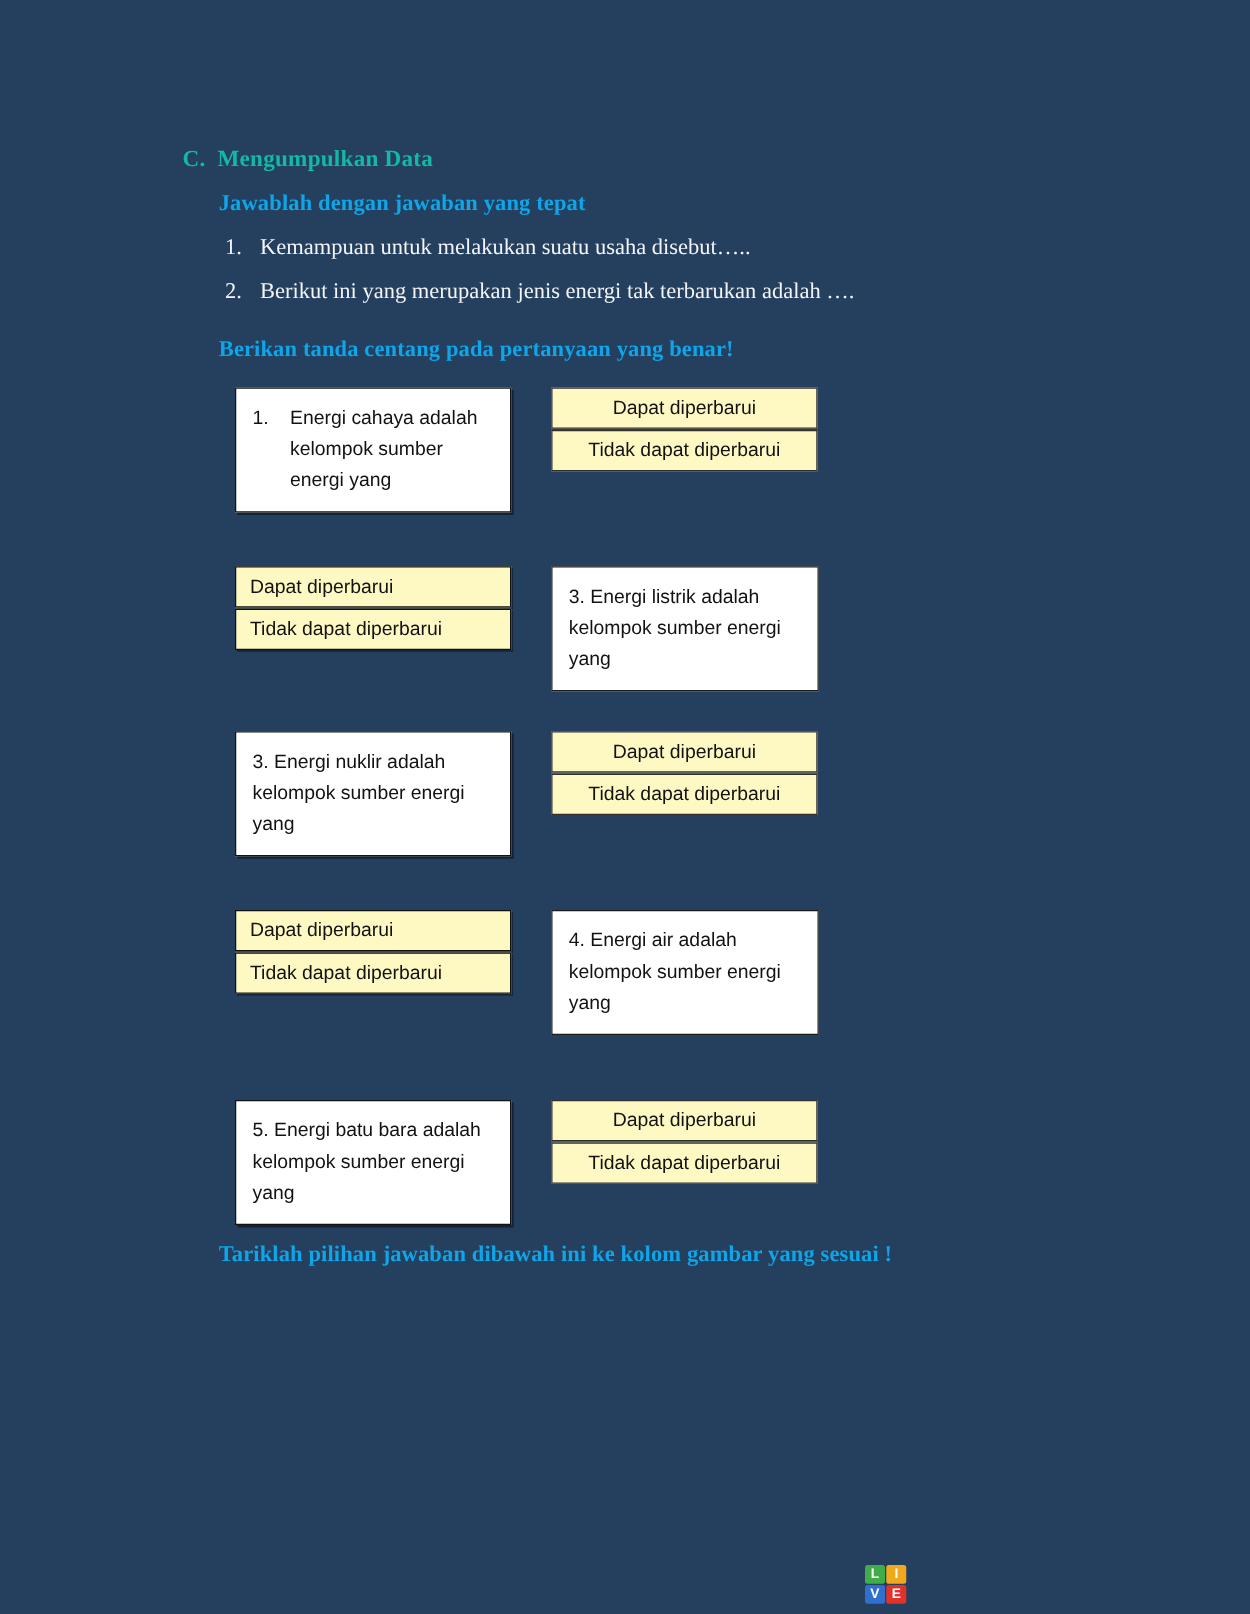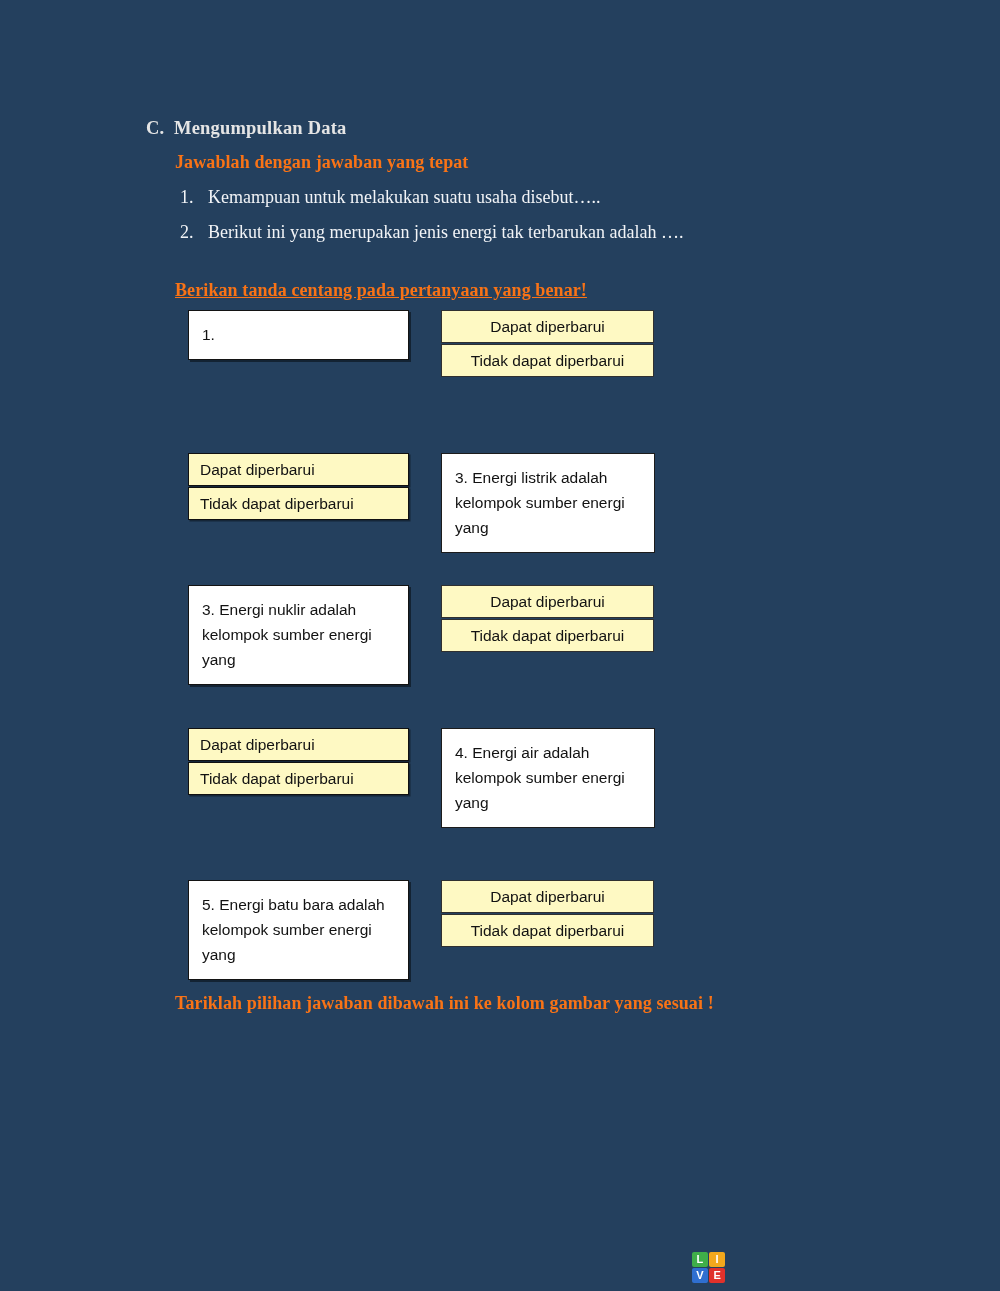--- a/index.html
+++ b/index.html
@@ -23,41 +23,41 @@
     height: 1291px;
   }
 
   .section-head {
     position: absolute;
     left: 146px;
     top: 118px;
     font-family: "Liberation Serif", serif;
     font-weight: bold;
     font-size: 18.5px;
-    color: #e5e5e5;
+    color: #14b8a6;
     letter-spacing: 0.2px;
     white-space: nowrap;
   }
   .section-head .sec-letter {
     display: inline-block;
     width: 28px;
   }
 
   .sub-head {
     position: absolute;
     left: 175px;
     font-family: "Liberation Serif", serif;
     font-weight: bold;
     font-size: 18px;
-    color: #f97316;
+    color: #0ea5e9;
     letter-spacing: 0.1px;
     white-space: nowrap;
   }
   #subhead-1 { top: 152px; }
-  #subhead-2 { top: 280px; text-decoration: underline; }
+  #subhead-2 { top: 269px; }
   #subhead-3 { top: 993px; }
 
   .q-list {
     position: absolute;
     left: 175px;
     top: 185px;
     width: 700px;
   }
   .q-item {
     font-family: "Liberation Serif", serif;
@@ -216,20 +216,21 @@
 
   <div class="sub-head" id="subhead-2">Berikan tanda centang pada pertanyaan yang benar!</div>
 
   <div class="match-area">
 
     <div class="match-row" id="row-1">
       <div class="cell left">
         <div class="q-card w-left shadow">
           <div class="hang">
             <span class="n">1.</span>
+            <span class="t">Energi cahaya adalah kelompok sumber energi yang</span>
           </div>
         </div>
       </div>
       <div class="cell right">
         <div class="opt-stack w-right">
           <div class="opt center">Dapat diperbarui</div>
           <div class="opt center">Tidak dapat diperbarui</div>
         </div>
       </div>
     </div>

